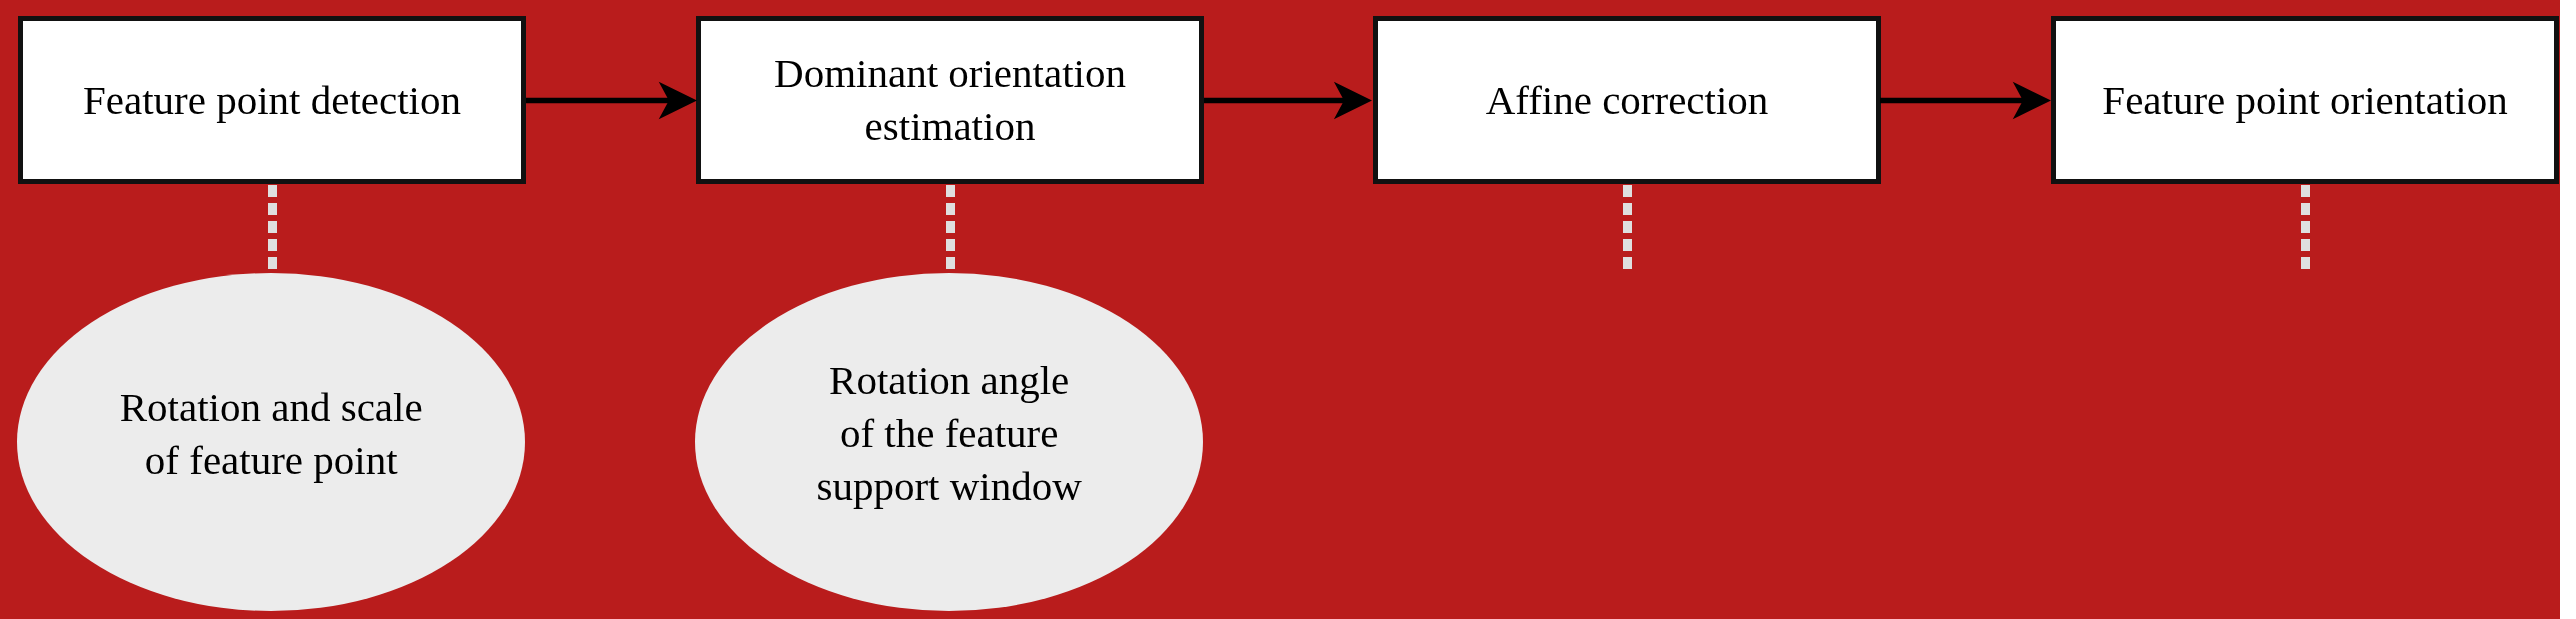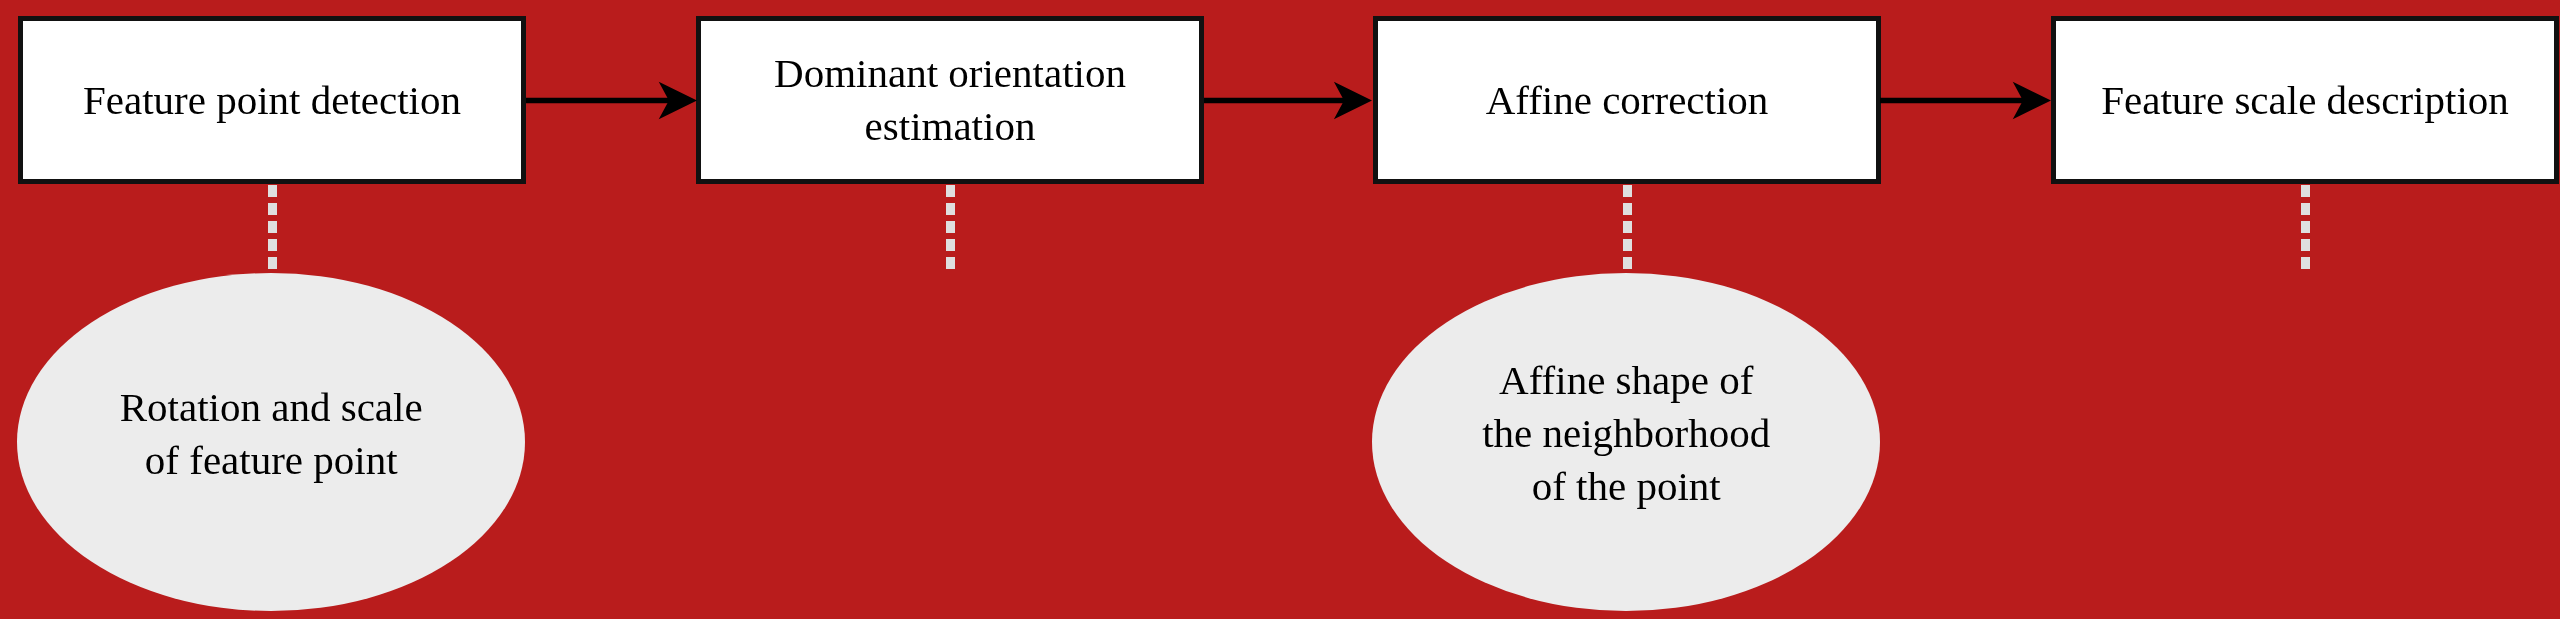--- a/index.html
+++ b/index.html
@@ -87,37 +87,37 @@
 of feature point</span>
     </div>
   </div>
 
   <div class="stage s2">
     <div class="box">
       <span>Dominant orientation
 estimation</span>
     </div>
     <div class="connector"></div>
+    <div class="ellipse">
+      <span>Rotation angle
+of the feature
+support window</span>
+    </div>
   </div>
 
   <div class="stage s3">
     <div class="box">
       <span>Affine correction</span>
     </div>
     <div class="connector"></div>
-    <div class="ellipse">
-      <span>Affine shape of
-the neighborhood
-of the point</span>
-    </div>
   </div>
 
   <div class="stage s4">
     <div class="box">
-      <span>Feature scale description</span>
+      <span>Feature point orientation</span>
     </div>
     <div class="connector"></div>
   </div>
 
   <div class="arrow a1">
     <svg viewBox="0 0 219 94" preserveAspectRatio="none" aria-hidden="true">
       <line x1="0" y1="47" x2="185" y2="47" stroke="var(--arrow)" stroke-width="7"></line>
       <polygon points="219,47 170,23 183,47 170,71" fill="var(--arrow)"></polygon>
     </svg>
   </div>

